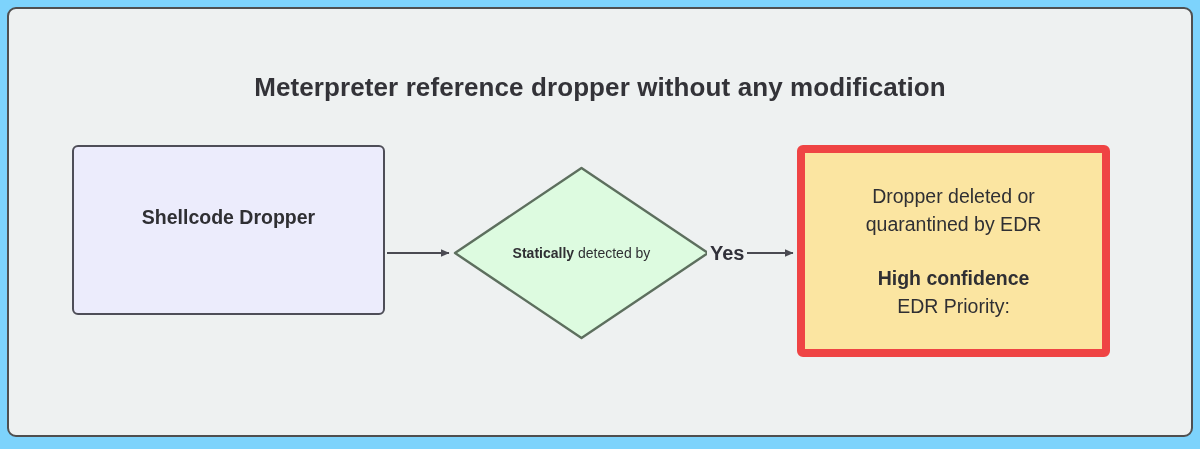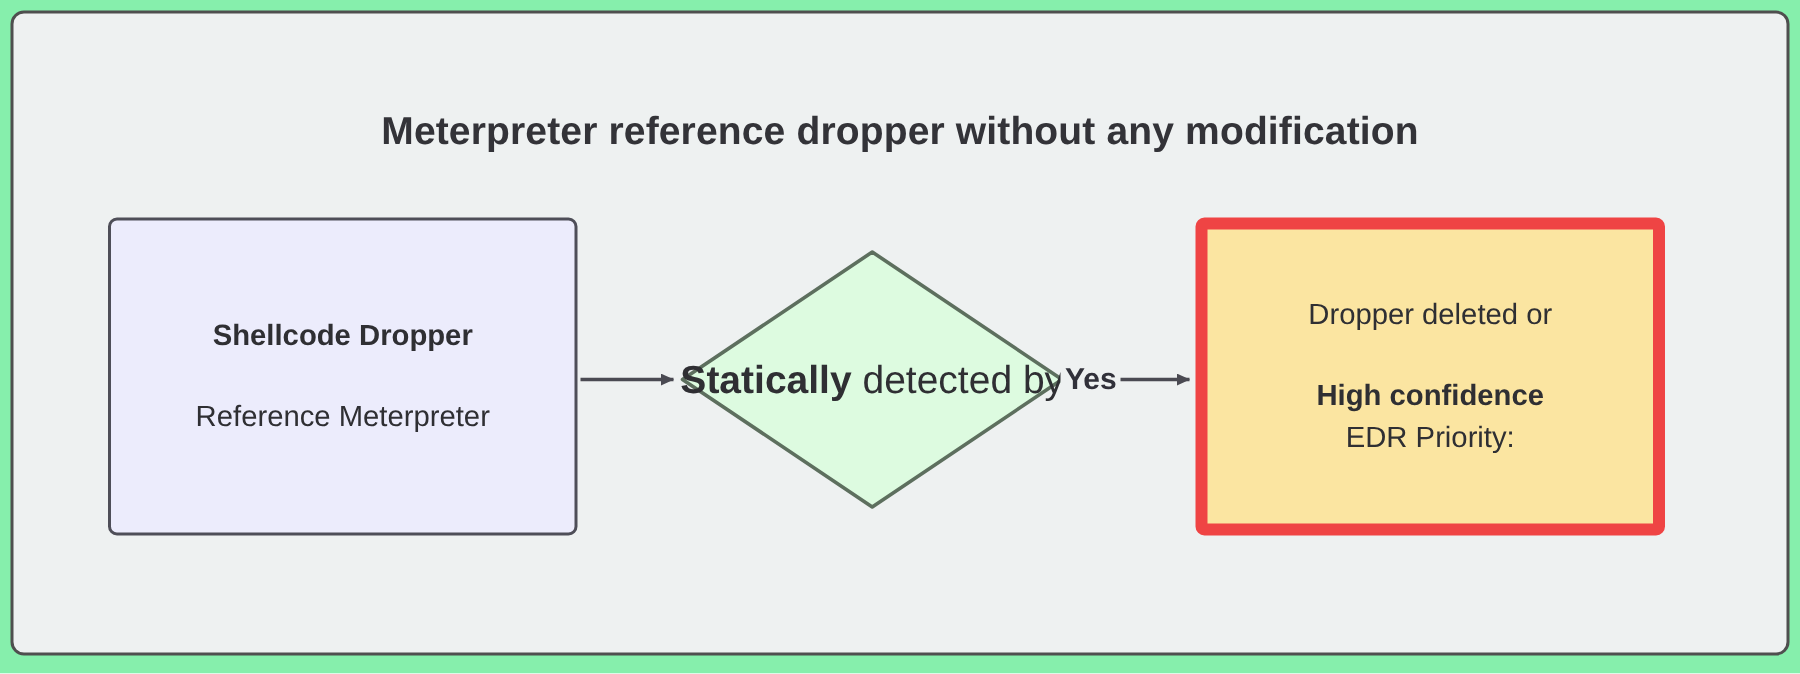--- a/index.html
+++ b/index.html
@@ -10,21 +10,21 @@
   }
   body {
     font-family: "Liberation Sans", sans-serif;
     -webkit-font-smoothing: antialiased;
   }
 
   .screenshot {
     position: relative;
     width: 1200px;
     height: 449px;
-    background: #86efac;
+    background: #7dd3fc;
     overflow: hidden;
   }
 
   
   .diagram-frame {
     position: absolute;
     left: 7px;
     top: 7px;
     width: 1186px;
     height: 430px;
@@ -61,21 +61,21 @@
     border-radius: 6px;
     color: #2f2f33;
     font-size: 19.5px;
     line-height: 28px;
   }
 
   .node-process {
     left: 72px;
     top: 145px;
     width: 313px;
-    height: 212px;
+    height: 170px;
     background: #ececfc;
     border: 2px solid #4e4e58;
   }
 
   .node-outcome {
     left: 797px;
     top: 145px;
     width: 313px;
     height: 212px;
     background: #fbe5a1;
@@ -108,21 +108,21 @@
     top: 0;
     display: block;
   }
   .decision-label {
     position: absolute;
     left: -13px;
     top: 50%;
     width: 283px;
     transform: translateY(-50%);
     text-align: center;
-    font-size: 26px;
+    font-size: 14px;
     line-height: 28px;
     color: #2f2f33;
   }
   .decision-label b {
     font-weight: bold;
   }
 
   
   .connector {
     position: absolute;
@@ -164,34 +164,34 @@
     </defs>
 
     <line x1="387" y1="253" x2="449" y2="253" stroke="#4a4a52" stroke-width="2.2" marker-end="url(#arrowhead)"></line>
 
     <line x1="711" y1="253" x2="793" y2="253" stroke="#4a4a52" stroke-width="2.2" marker-end="url(#arrowhead)"></line>
   </svg>
 
   <div class="node-box node-process">
     <span class="node-line bold">Shellcode Dropper</span>
     <span class="node-gap"></span>
-    <span class="node-line">Reference Meterpreter</span>
   </div>
 
   <div class="node-decision">
     <svg width="257" height="174" viewBox="0 0 257 174">
       <polygon points="128.5,2 255,87 128.5,172 2,87" fill="#ddfbe0" stroke="#5d6f5e" stroke-width="2.4" stroke-linejoin="round"></polygon>
     </svg>
     <div class="decision-label">
       <span><b>Statically</b><span> detected by</span></span>
     </div>
   </div>
 
   <div class="edge-label edge-label-yes">Yes</div>
 
   <div class="node-box node-outcome">
     <span class="node-line">Dropper deleted or</span>
+    <span class="node-line">quarantined by EDR</span>
     <span class="node-gap"></span>
     <span class="node-line bold">High confidence</span>
     <span class="node-line">EDR Priority:</span>
   </div>
 
 </div>
 
 </body></html>

